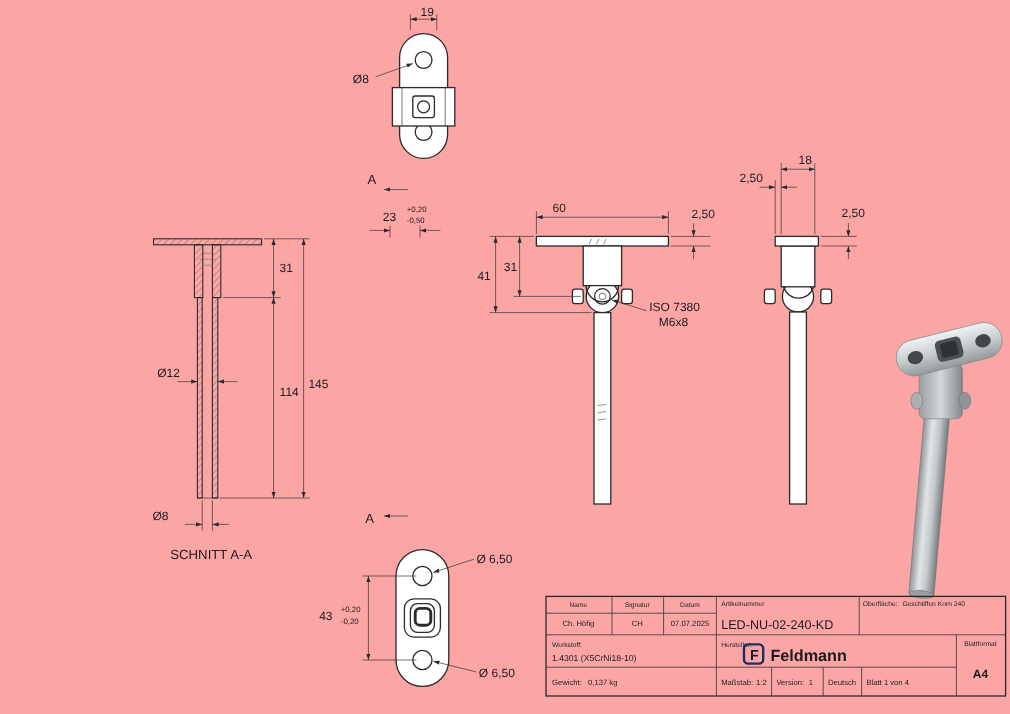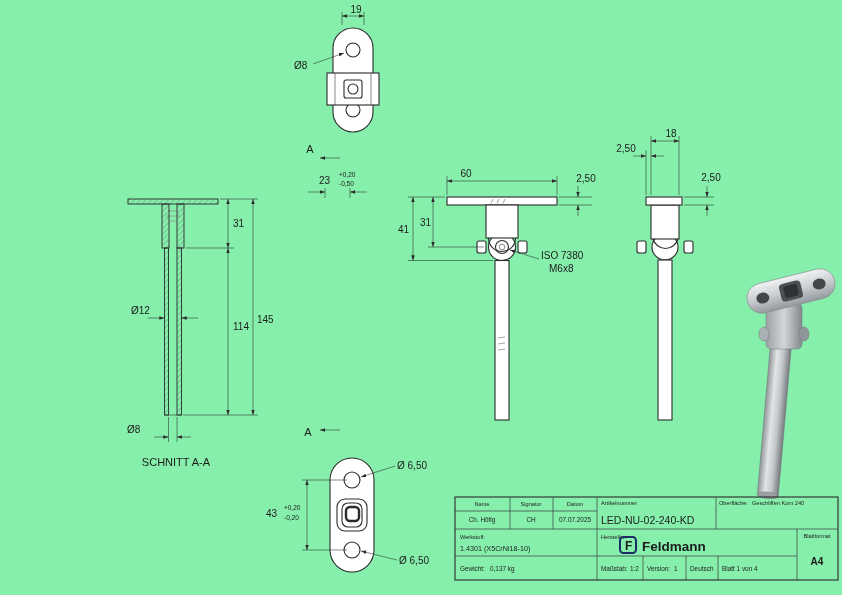--- a/index.html
+++ b/index.html
@@ -1,16 +1,16 @@
 <!DOCTYPE html>
 <html><head>
 <meta charset="utf-8">
 <style>
   html,body{margin:0;padding:0;background:#fff;}
-  #stage{position:relative;width:842px;height:595px;background:#86efac;overflow:hidden;}
+  #stage{position:relative;width:842px;height:595px;background:#fca5a5;overflow:hidden;}
   svg{position:absolute;left:0;top:0;}
   text{font-family:"Liberation Sans","DejaVu Sans",sans-serif;fill:#1c1c1c;}
   .ol{fill:#ffffff;stroke:#2b2b2b;stroke-width:1.1;}
   .oln{fill:none;stroke:#2b2b2b;stroke-width:1.1;}
   .thin{stroke:#2b2b2b;stroke-width:0.55;fill:none;}
   .gray{stroke:#8f8f8f;stroke-width:0.8;fill:none;}
   .hatchf{fill:url(#hatch);stroke:#2b2b2b;stroke-width:0.9;}
   .tbl{stroke:#3a3a3a;stroke-width:0.7;fill:none;}
   .tblo{stroke:#2b2b2b;stroke-width:1.1;fill:none;}
   .d10{font-size:10px;}

